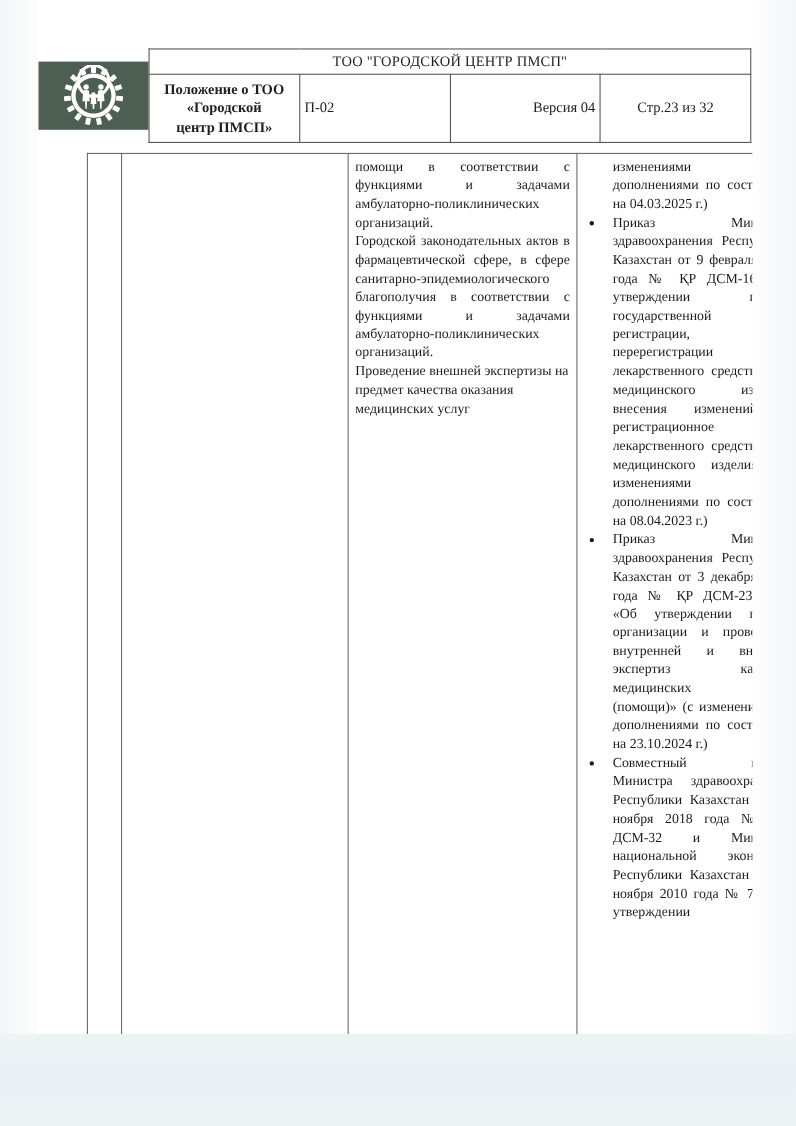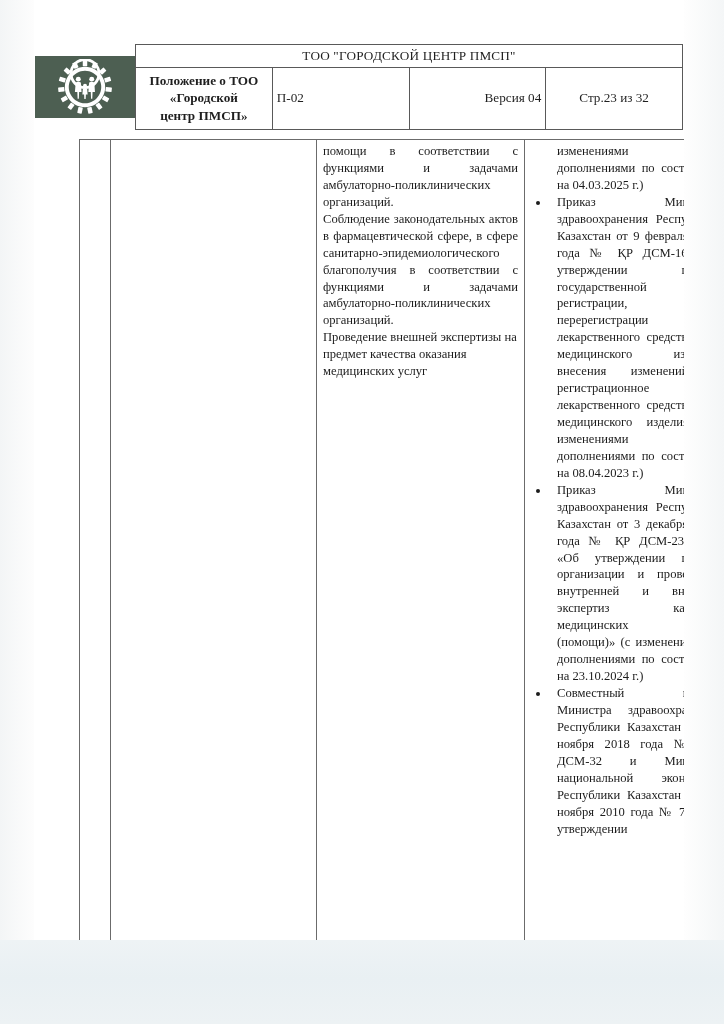--- a/index.html
+++ b/index.html
@@ -256,21 +256,21 @@
       <div class="cell-pad-content"></div>
     </td>
 
     <td class="col-blank">
       <div class="cell-pad-content"></div>
     </td>
 
     <td class="col-content">
       <div class="cell-pad-content">
         <p class="para">помощи в соответствии с функциями и задачами амбулаторно-поликлинических организаций.</p>
-        <p class="para">Соблюдение законодательных актов в фармацевтической сфере, в сфере санитарно-эпидемиологического благополучия в соответствии с функциями и задачами амбулаторно-поликлинических организаций.</p>
+        <p class="para">Городской законодательных актов в фармацевтической сфере, в сфере санитарно-эпидемиологического благополучия в соответствии с функциями и задачами амбулаторно-поликлинических организаций.</p>
         <p class="para-left">Проведение внешней экспертизы на предмет качества оказания медицинских услуг</p>
       </div>
     </td>
 
     <td class="col-docs">
       <div class="cell-pad-docs">
         <ul class="doc-list">
           <li class="no-bullet">изменениями и дополнениями по состоянию на 04.03.2025 г.)</li>
           <li>Приказ Министра здравоохранения Республики Казахстан от 9 февраля 2021 года № ҚР ДСМ-16 «Об утверждении правил государственной регистрации, перерегистрации лекарственного средства или медицинского изделия, внесения изменений в регистрационное досье лекарственного средства или медицинского изделия» (с изменениями и дополнениями по состоянию на 08.04.2023 г.)</li>
           <li>Приказ Министра здравоохранения Республики Казахстан от 3 декабря 2020 года № ҚР ДСМ-230/2020 «Об утверждении правил организации и проведения внутренней и внешней экспертиз качества медицинских услуг (помощи)» (с изменениями и дополнениями по состоянию на 23.10.2024 г.)</li>

